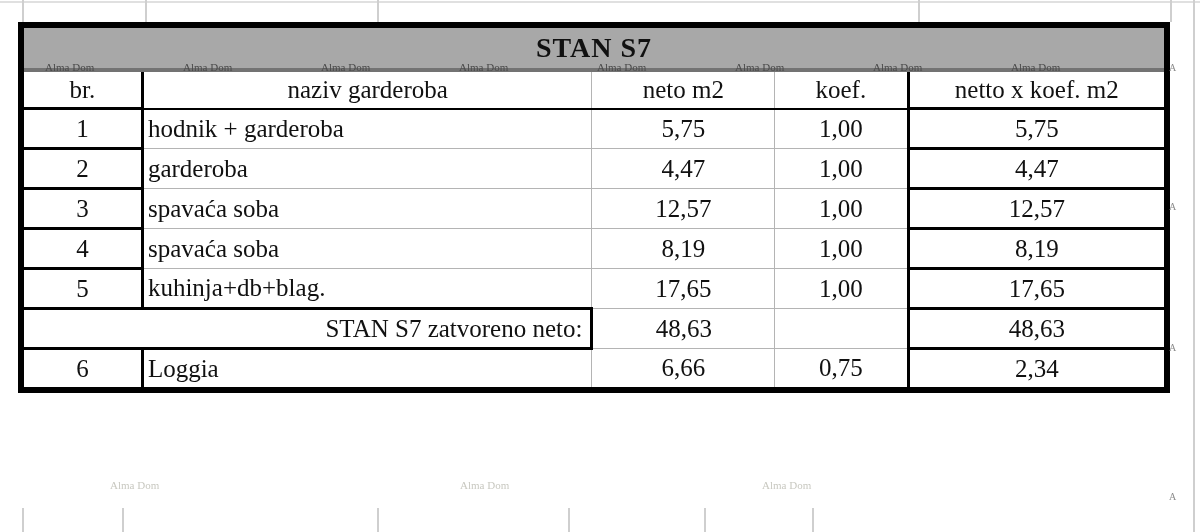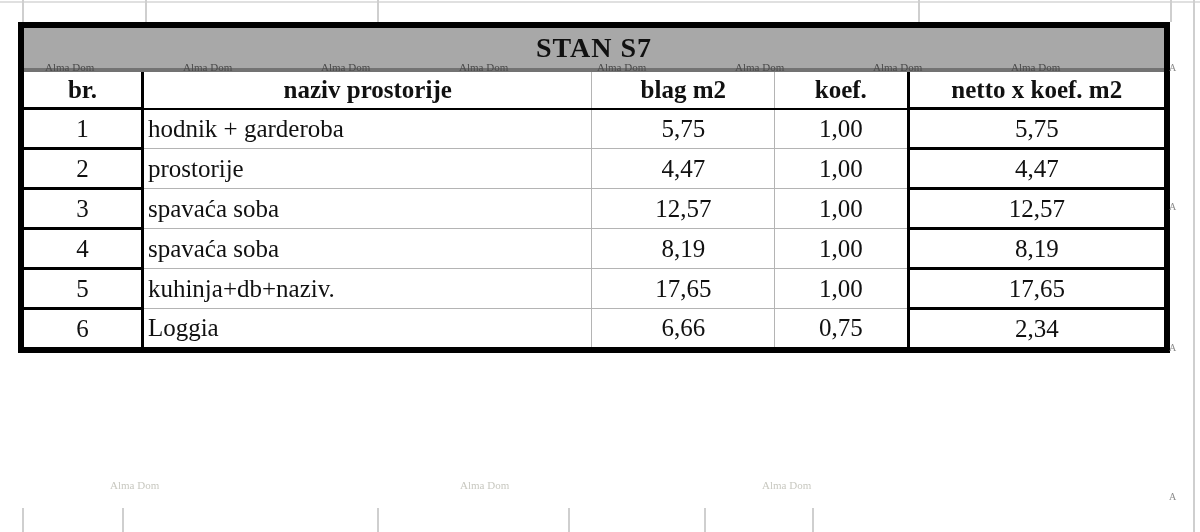--- a/index.html
+++ b/index.html
@@ -14,21 +14,21 @@
 
   table.sheet {
     position:absolute; left:18px; top:22px;
     width:1152px; table-layout:fixed;
     border-collapse:collapse;
     border:6px solid #000;
     font-size:25px;
   }
   td, th { border:1px solid #b4b4b4; padding:0 4px; overflow:hidden; white-space:nowrap; }
   td { height:37px; }
-  th { height:35px; font-weight:bold; text-align:center;
+  th { height:35px; font-weight:normal; text-align:center;
        border-top:3px solid #000; border-bottom:2px solid #000; }
 
   .title-cell {
     background:#a8a8a8; height:40px; text-align:center;
     font-weight:bold; font-size:28px; letter-spacing:1px;
     border-bottom:4px solid #737373;
   }
   .bb { border:3px solid #000; }            
   .num { text-align:center; }
   .name { text-align:left; }
@@ -72,37 +72,37 @@
         <col style="width:258px">
     </colgroup>
 
     <tbody>
         <tr>
       <td colspan="5" class="title-cell">STAN S7</td>
     </tr>
 
     <tr>
       <th class="bb">br.</th>
-      <th>naziv prostorije</th>
-      <th>blag m2</th>
+      <th>naziv garderoba</th>
+      <th>neto m2</th>
       <th>koef.</th>
       <th class="bb">netto x koef. m2</th>
     </tr>
 
     <tr>
       <td class="bb center">1</td>
       <td class="name indent">hodnik + garderoba</td>
       <td class="num">5,75</td>
       <td class="num">1,00</td>
       <td class="bb num">5,75</td>
     </tr>
 
     <tr>
       <td class="bb center">2</td>
-      <td class="name indent">prostorije</td>
+      <td class="name indent">garderoba</td>
       <td class="num">4,47</td>
       <td class="num">1,00</td>
       <td class="bb num">4,47</td>
     </tr>
 
     <tr>
       <td class="bb center">3</td>
       <td class="name">spavaća soba</td>
       <td class="num">12,57</td>
       <td class="num">1,00</td>
@@ -112,26 +112,32 @@
     <tr>
       <td class="bb center">4</td>
       <td class="name">spavaća soba</td>
       <td class="num">8,19</td>
       <td class="num">1,00</td>
       <td class="bb num">8,19</td>
     </tr>
 
     <tr>
       <td class="bb center">5</td>
-      <td class="name indent">kuhinja+db+naziv.</td>
+      <td class="name indent">kuhinja+db+blag.</td>
       <td class="num">17,65</td>
       <td class="num">1,00</td>
       <td class="bb num">17,65</td>
     </tr>
 
+    <tr>
+      <td colspan="2" class="sub-label">STAN S7 zatvoreno neto:</td>
+      <td class="num">48,63</td>
+      <td class="num"></td>
+      <td class="bb num">48,63</td>
+    </tr>
 
     <tr>
       <td class="bb center">6</td>
       <td class="name">Loggia</td>
       <td class="num">6,66</td>
       <td class="num">0,75</td>
       <td class="bb num">2,34</td>
     </tr>
 
 

